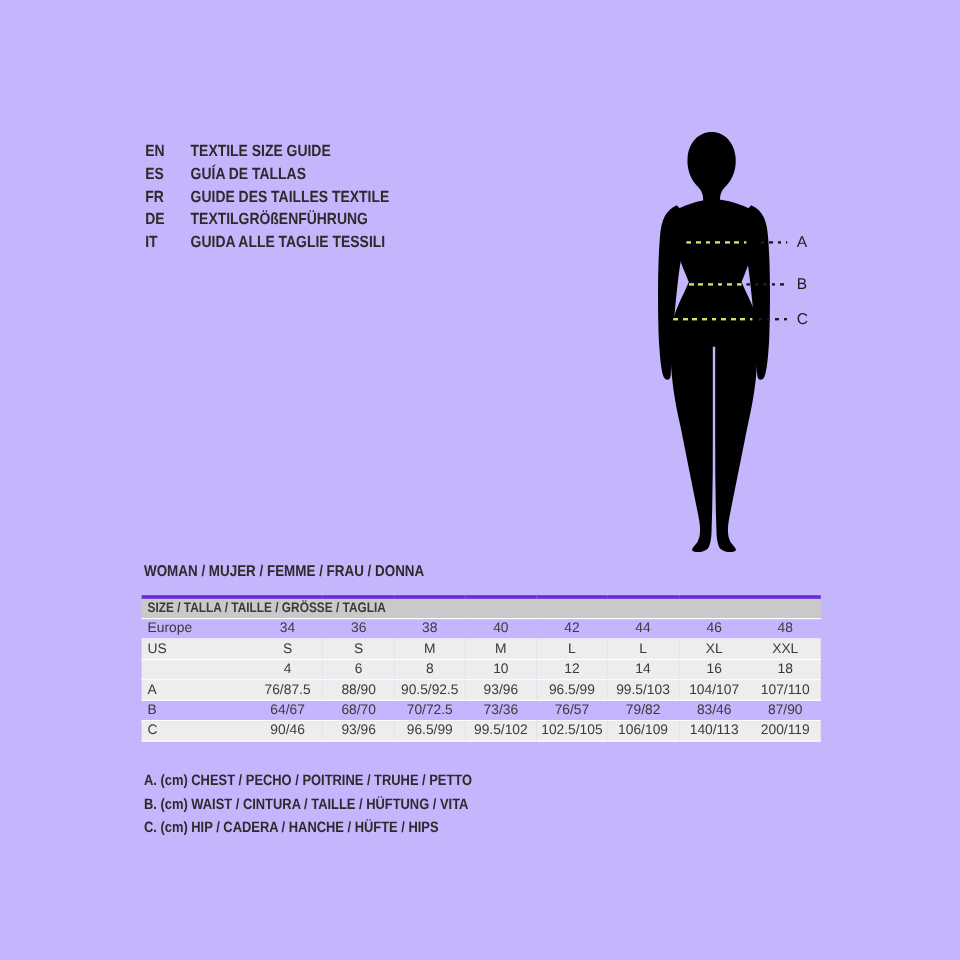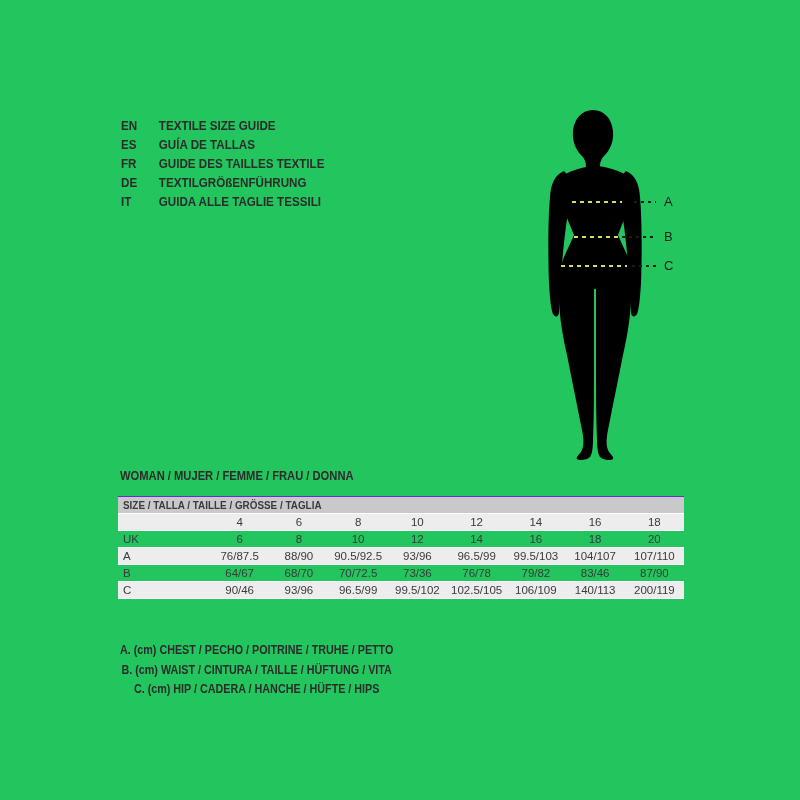--- a/index.html
+++ b/index.html
@@ -1,17 +1,17 @@
 <!DOCTYPE html>
 <html><head>
 <meta charset="utf-8">
 <style>
   html,body{margin:0;padding:0;background:#fff;}
   .canvas{
-    position:relative;width:800px;height:800px;background:#22c55e;overflow:hidden;
+    position:relative;width:800px;height:800px;background:#c4b5fd;overflow:hidden;
     font-family:"Liberation Sans",sans-serif;color:#333;
   }
   .cond{display:inline-block;transform:scaleX(.86);transform-origin:0 50%;white-space:nowrap;}
 
   
   .langs{position:absolute;left:121px;top:116px;}
   .lang-row{display:flex;height:19px;line-height:19px;font-size:13.5px;font-weight:700;color:#2b2b2b;
     transform:scaleX(.86);transform-origin:0 50%;white-space:nowrap;}
   .lang-code{width:44px;flex:0 0 44px;}
 
@@ -21,31 +21,31 @@
   .dash-yellow{background:repeating-linear-gradient(90deg,var(--dashy) 0 4px,transparent 4px 8px);}
   .dash-black{background:repeating-linear-gradient(90deg,#1c1c1c 0 3px,transparent 3px 7px);}
   .measure-label{position:absolute;width:16px;height:14px;line-height:14px;font-size:13px;color:#1c1c1c;}
 
   
   .section-title{position:absolute;left:120px;top:468px;font-size:13px;font-weight:700;color:#2b2b2b;
     transform:scaleX(.86);transform-origin:0 50%;white-space:nowrap;}
 
   
   .size-table-wrap{position:absolute;left:118px;top:496px;width:566px;}
-  table.size-table{border-collapse:collapse;table-layout:fixed;width:100%;border-top:1px solid #6d28d9;}
+  table.size-table{border-collapse:collapse;table-layout:fixed;width:100%;border-top:3px solid #6d28d9;}
   table.size-table td{font-size:11.5px;color:#3a3a3a;text-align:center;height:16px;padding:0;
     border-bottom:1px solid #ffffff;vertical-align:middle;}
   table.size-table td.rowlabel{text-align:left;padding-left:5px;}
   table.size-table col.labelcol{width:92px;}
   tr.striped td{background:#ededed;}
   td.table-header{background:#c9c9c9;text-align:left !important;height:14px;
     font-size:12px;font-weight:700;color:#2e2e2e;padding-left:5px !important;}
 
   
-  .legend{position:absolute;left:120px;top:641px;text-align:center;}
+  .legend{position:absolute;left:120px;top:641px;}
   .legend-line{height:19.5px;line-height:19.5px;font-size:12.5px;font-weight:700;color:#2b2b2b;
     transform:scaleX(.86);transform-origin:0 50%;white-space:nowrap;}
 </style>
 </head>
 <body>
 
 <div class="canvas">
 
   <div class="langs">
       <div class="lang-row">
@@ -105,60 +105,71 @@
           <col>
           <col>
           <col>
           <col>
           <col>
       </colgroup>
       <tbody>
         <tr>
           <td class="table-header" colspan="9"><span class="cond">SIZE / TALLA / TAILLE / GRÖSSE / TAGLIA</span></td>
         </tr>
+      <tr>
+            <td class="rowlabel">Europe</td>
+            <td>34</td>
+            <td>36</td>
+            <td>38</td>
+            <td>40</td>
+            <td>42</td>
+            <td>44</td>
+            <td>46</td>
+            <td>48</td>
+          </tr>
+          <tr class="striped">
+            <td class="rowlabel">US</td>
+            <td>S</td>
+            <td>S</td>
+            <td>M</td>
+            <td>M</td>
+            <td>L</td>
+            <td>L</td>
+            <td>XL</td>
+            <td>XXL</td>
+          </tr>
           <tr class="striped">
             <td class="rowlabel"></td>
             <td>4</td>
             <td>6</td>
             <td>8</td>
             <td>10</td>
             <td>12</td>
             <td>14</td>
             <td>16</td>
             <td>18</td>
-          </tr>
-          <tr>
-            <td class="rowlabel">UK</td>
-            <td>6</td>
-            <td>8</td>
-            <td>10</td>
-            <td>12</td>
-            <td>14</td>
-            <td>16</td>
-            <td>18</td>
-            <td>20</td>
           </tr>
           <tr class="striped">
             <td class="rowlabel">A</td>
             <td>76/87.5</td>
             <td>88/90</td>
             <td>90.5/92.5</td>
             <td>93/96</td>
             <td>96.5/99</td>
             <td>99.5/103</td>
             <td>104/107</td>
             <td>107/110</td>
           </tr>
           <tr>
             <td class="rowlabel">B</td>
             <td>64/67</td>
             <td>68/70</td>
             <td>70/72.5</td>
             <td>73/36</td>
-            <td>76/78</td>
+            <td>76/57</td>
             <td>79/82</td>
             <td>83/46</td>
             <td>87/90</td>
           </tr>
           <tr class="striped">
             <td class="rowlabel">C</td>
             <td>90/46</td>
             <td>93/96</td>
             <td>96.5/99</td>
             <td>99.5/102</td>

